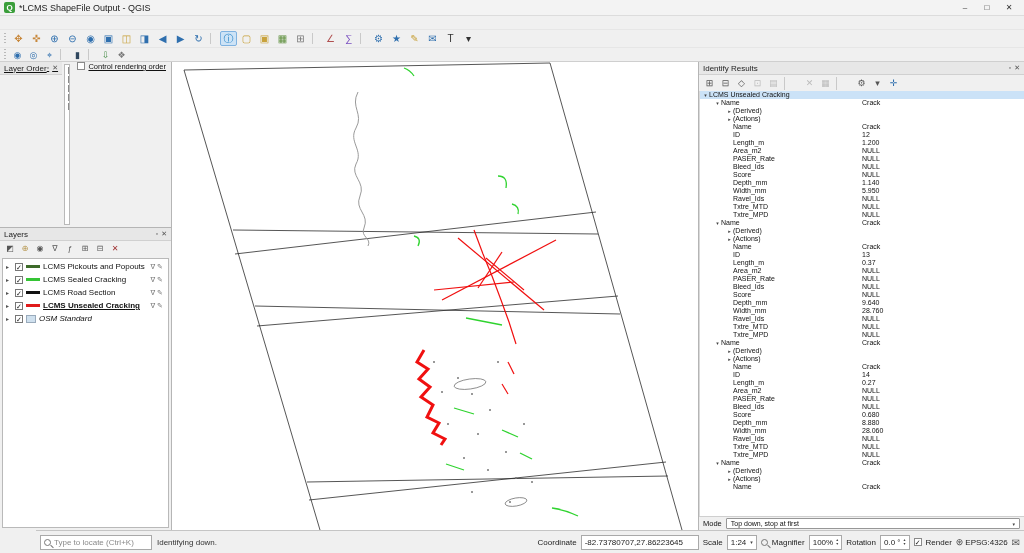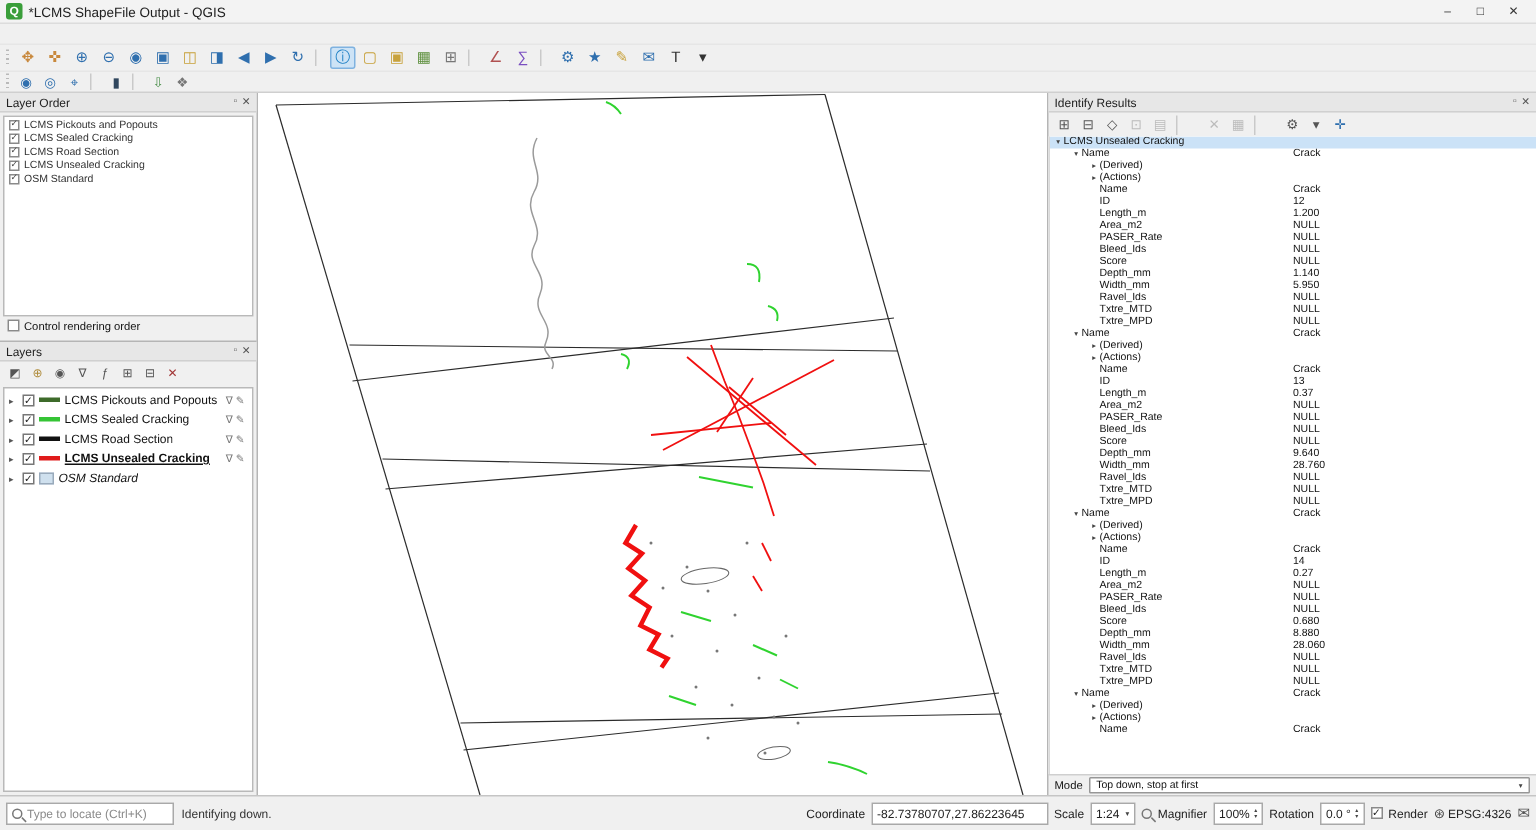--- a/index.html
+++ b/index.html
@@ -31,21 +31,21 @@
   .tool-btn.sep{width:7px;height:11px;border:none;border-left:1px solid #c9c9c9;border-radius:0;margin:0 2px;}
 
   
   .main{flex:1;display:flex;min-height:0;}
   .left-col{width:172px;flex:none;display:flex;flex-direction:column;background:#f0f0f0;border-right:1px solid #b5b5b5;}
   .panel-header{height:13px;display:flex;align-items:center;background:#e7e7e7;border-bottom:1px solid #d0d0d0;padding:0 4px;flex:none;}
   .panel-title{font-size:8px;color:#222;}
   .panel-hbtns{margin-left:auto;display:flex;gap:3px;font-size:7px;color:#555;}
   .panel-hbtns span{cursor:default;}
 
-  .layer-order{height:165px;display:flex;flex-direction:column;flex:none;}
+  .layer-order{height:165px;display:flex;flex-direction:row;flex:none;text-decoration:underline;}
   .lo-list{flex:1;background:#fff;border:1px solid #b9b9b9;margin:2px;overflow:hidden;padding-top:1px;}
   .lo-item{display:flex;align-items:center;gap:3px;height:9px;padding:0 3px;font-size:7px;color:#333;}
   .lo-check{width:7px;height:7px;border:1px solid #8a8a8a;background:#fff;font-size:6px;line-height:5px;text-align:center;color:#444;flex:none;}
   .control-row{height:14px;display:flex;gap:3px;padding:0 5px;font-size:7.5px;flex:none;}
   .checkbox{width:8px;height:8px;border:1px solid #8a8a8a;background:#fff;font-size:7px;line-height:7px;text-align:center;flex:none;}
 
   .layers-panel{flex:1;display:flex;flex-direction:column;border-top:1px solid #b5b5b5;min-height:0;}
   .layers-toolbar{height:15px;display:flex;align-items:center;gap:1px;padding:0 3px;flex:none;}
   .layers-toolbar .tool-btn{width:14px;height:12px;}
   .layers-toolbar .glyph{font-size:8px;}
@@ -81,21 +81,21 @@
   .valcell{flex:1;padding-left:4px;white-space:nowrap;overflow:hidden;}
   .id-mode{height:14px;display:flex;align-items:center;gap:4px;padding:0 4px;border-top:1px solid #cfcfcf;font-size:7.5px;flex:none;}
   .id-view{height:15px;display:flex;align-items:center;gap:4px;padding:0 4px;font-size:7.5px;flex:none;}
   .combo{background:#fff;border:1px solid #979797;height:11px;display:flex;align-items:center;padding:0 4px;font-size:7px;border-radius:1px;}
   .combo .arr{margin-left:auto;font-size:5px;color:#444;padding-left:4px;}
   .id-mode .combo{flex:1;}
   .id-view .combo{width:110px;}
   .help-btn{margin-left:auto;border:1px solid #979797;background:#f5f5f5;height:12px;padding:0 10px;display:flex;align-items:center;font-size:7.5px;border-radius:2px;}
 
   
-  .statusbar{height:23px;flex:none;display:flex;align-items:center;gap:5px;padding:0 4px;background:#f0f0f0;border-top:1px solid #c5c5c5;font-size:8px;color:#222;}
+  .statusbar{height:23px;flex:none;display:flex;align-items:center;gap:5px;padding:0 4px;background:#f0f0f0;border-top:1px solid #c5c5c5;font-size:8px;color:#222;margin-left:36px;}
   .locate{width:112px;height:15px;border:1px solid #a9a9a9;background:#fff;display:flex;align-items:center;gap:3px;padding:0 3px;color:#8a8a8a;flex:none;}
   .mag-icon{width:7px;height:7px;border:1px solid #777;border-radius:50%;position:relative;flex:none;}
   .mag-icon::after{content:"";position:absolute;width:4px;height:1px;background:#777;transform:rotate(45deg);left:5px;top:6px;}
   .sb-msg{color:#333;}
   .sb-right{margin-left:auto;display:flex;align-items:center;gap:4px;}
   .sb-label{color:#222;}
   .sb-box{border:1px solid #a9a9a9;background:#fff;height:15px;display:flex;align-items:center;padding:0 3px;font-size:8px;}
   .sb-box.coord{width:118px;}
   .sb-box .arr{font-size:5px;color:#444;padding-left:4px;}
   .spin-arrows{display:flex;flex-direction:column;font-size:4px;line-height:4px;color:#444;padding-left:3px;}

